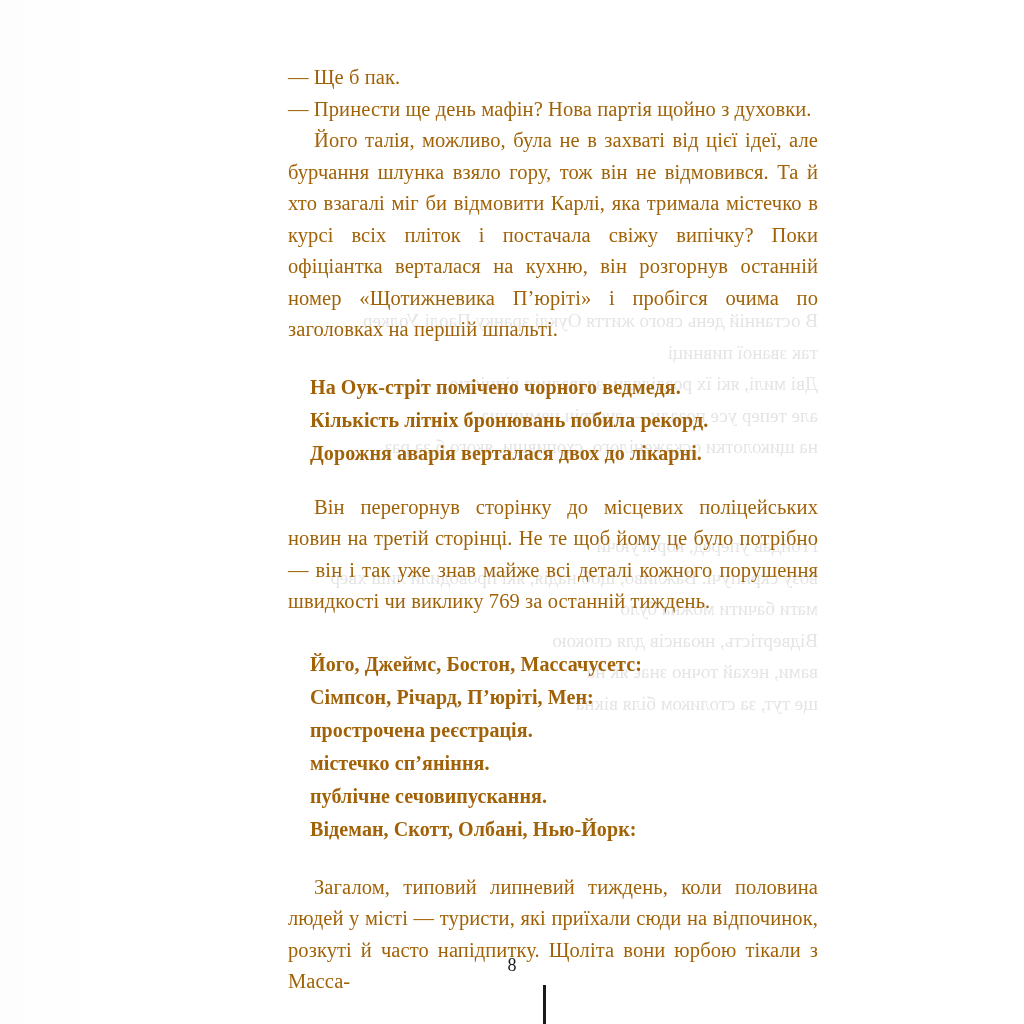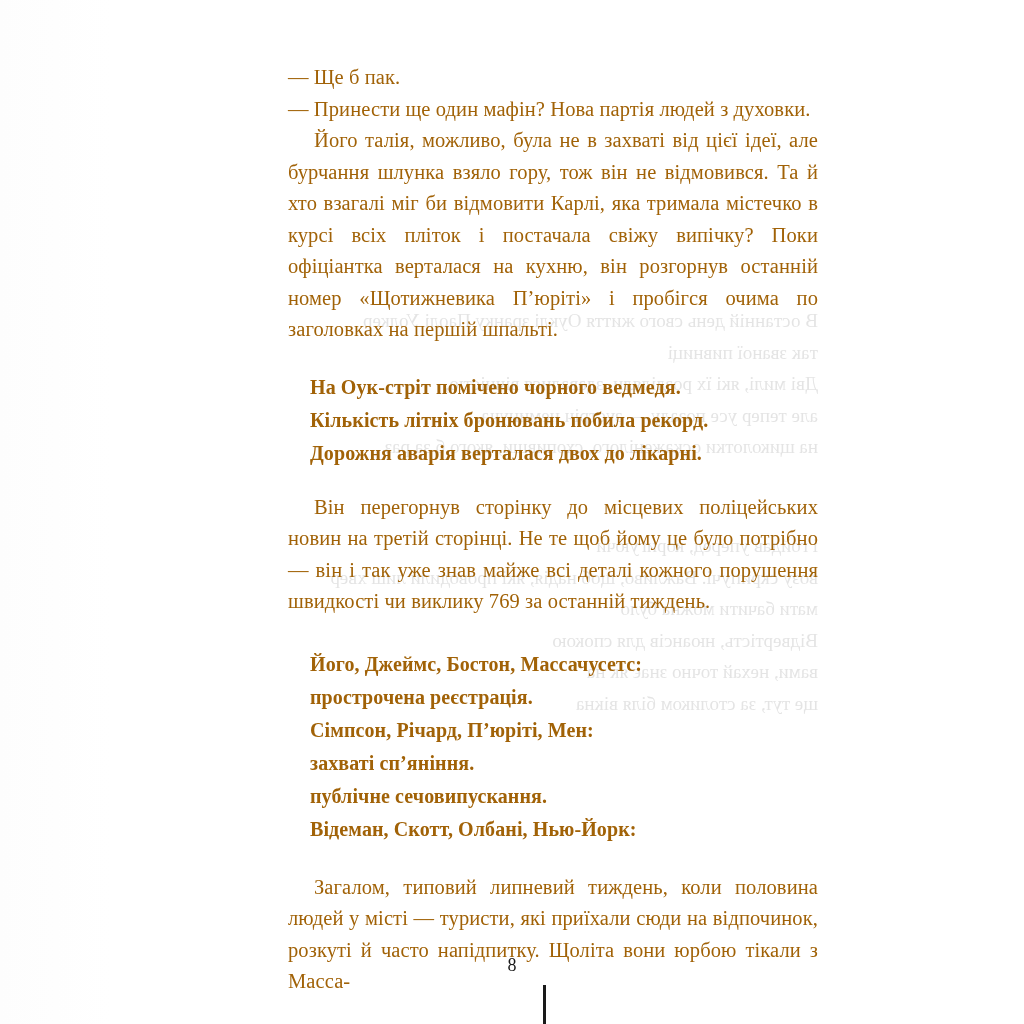--- a/index.html
+++ b/index.html
@@ -129,36 +129,36 @@
   <div class="bleed-through" id="bleed-2">і гойдав уперед, коригуючи
 возу скрипучі. Важливо, щоб надія, які проводили лиш хвер
 мати бачити можна було
 Відвертість, нюансів для спокою
 вами, нехай точно знає як на
 ще тут, за столиком біля вікна</div>
 
   <div class="text-column">
 
     <p class="dialogue">— Ще б пак.</p>
-    <p class="dialogue">— Принести ще один мафін? Нова партія людей з духовки.</p>
+    <p class="dialogue">— Принести ще день мафін? Нова партія щойно з духовки.</p>
     <p class="indent">Його талія, можливо, була не в захваті від цієї ідеї, але бурчання шлунка взяло гору, тож він не відмовився. Та й хто взагалі міг би відмовити Карлі, яка тримала містечко в курсі всіх пліток і постачала свіжу випічку? Поки офіціантка верталася на кухню, він розгорнув останній номер «Щотижневика П’юріті» і пробігся очима по заголовках на першій шпальті.</p>
 
     <div class="headline-block">
       <p>На Оук-стріт помічено чорного ведмедя.</p>
       <p>Кількість літніх бронювань побила рекорд.</p>
       <p>Дорожня аварія верталася двох до лікарні.</p>
     </div>
 
     <p class="indent">Він перегорнув сторінку до місцевих поліцейських новин на третій сторінці. Не те щоб йому це було потрібно — він і так уже знав майже всі деталі кожного порушення швидкості чи виклику 769 за останній тиждень.</p>
 
     <div class="police-block">
       <p>Його, Джеймс, Бостон, Массачусетс:</p>
+      <p>Сімпсон, Річард, П’юріті, Мен:</p>
       <p>прострочена реєстрація.</p>
-      <p>Сімпсон, Річард, П’юріті, Мен:</p>
-      <p>захваті сп’яніння.</p>
+      <p>містечко сп’яніння.</p>
       <p>публічне сечовипускання.</p>
       <p>Відеман, Скотт, Олбані, Нью-Йорк:</p>
     </div>
 
     <p class="indent">Загалом, типовий липневий тиждень, коли половина людей у місті — туристи, які приїхали сюди на відпочинок, розкуті й часто напідпитку. Щоліта вони юрбою тікали з Масса-</p>
   </div>
 
   <div class="folio">8</div>
 
   <div class="spine-line"></div>

